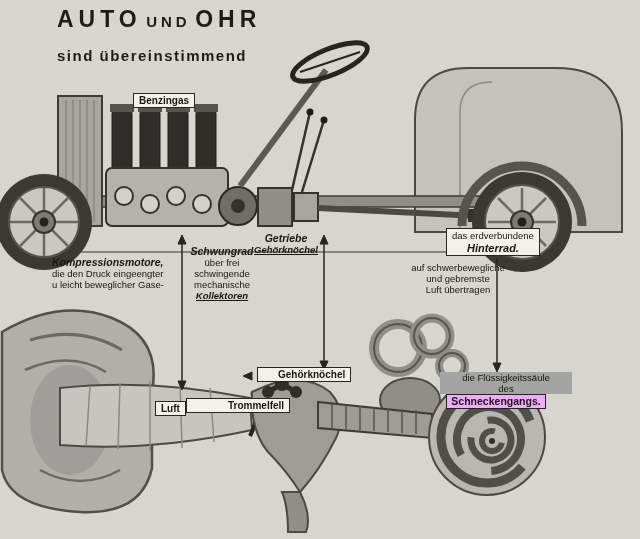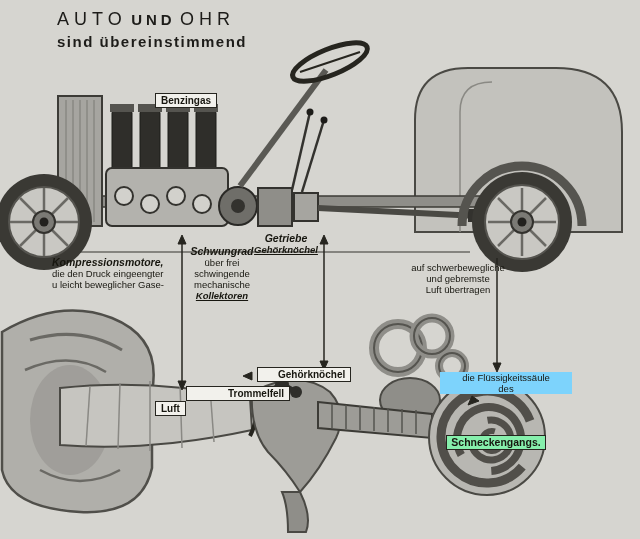--- a/index.html
+++ b/index.html
@@ -2,38 +2,38 @@
 <html><head>
 <meta charset="utf-8">
 <style>
   html,body{margin:0;padding:0;}
   body{font-family:"Liberation Sans", sans-serif; background:#b9b8b3;}
   .stage{position:relative;width:640px;height:539px;background:#d6d5d0;overflow:hidden;}
   .stage svg{position:absolute;left:0;top:0;}
 
   
   .title{position:absolute;left:57px;top:8px;color:#1d1c19;line-height:22px;}
-  .t-big{font-size:18px;font-weight:400;letter-spacing:5px;}
+  .t-big{font-size:23px;font-weight:700;letter-spacing:5px;}
   .t-mid{font-size:15px;font-weight:800;letter-spacing:4px;text-align:right;}
-  .t-sub{font-size:15px;font-weight:800;letter-spacing:1.5px;margin-top:0px;}
+  .t-sub{font-size:15px;font-weight:800;letter-spacing:1.5px;margin-top:12px;}
 
   
   .label-box{position:absolute;background:#f2f1ec;border:1px solid #26251f;
     padding:0 5px;font-weight:bold;font-size:10px;line-height:13px;color:#17160f;
     white-space:nowrap;z-index:5;}
 
   
   .note{position:absolute;font-size:9.5px;line-height:11px;color:#17160f;z-index:5;}
   .note .heading{display:block;font-weight:bold;font-style:italic;font-size:10.5px;line-height:12px;}
   .note .lines{white-space:pre-line;display:block;}
   .note .emph{display:block;font-weight:bold;font-style:italic;text-decoration:underline;}
   .center{text-align:center;}
-  .boxed2{display:inline-block;background:#86efac;border:1px solid #26251f;
-    padding:0 4px;font-weight:bold;font-size:10.5px;line-height:13px;margin-top:41px;}
-  .shim{display:inline-block;background:#7dd3fc;padding:0 19px;margin-left:20px;}
+  .boxed2{display:inline-block;background:#f0abfc;border:1px solid #26251f;
+    padding:0 4px;font-weight:bold;font-size:10.5px;line-height:13px;}
+  .shim{display:inline-block;background:#a3a3a3;padding:0 19px;margin-left:20px;}
   .two-line-box{text-align:center;}
   .two-line-box .l2{display:block;font-weight:bold;font-style:italic;font-size:11px;}
 </style>
 </head>
 <body>
 
 <div class="stage">
 
   <svg width="640" height="539" viewBox="0 0 640 539">
 
@@ -218,51 +218,55 @@
     </g>
   </svg>
 
   <div class="title">
     <span class="t-big">AUTO</span>
     <span class="t-mid">UND</span>
     <span class="t-big">OHR</span>
     <div class="t-sub">sind übereinstimmend</div>
   </div>
 
-  <div class="label-box" style="left:133px;top:93px;margin-left:22px;">Benzingas</div>
+  <div class="label-box" style="left:133px;top:93px;">Benzingas</div>
 
   <div class="note" style="left:52px;top:256px;width:132px;">
     <span class="heading">Kompressionsmotore,</span>
     <span class="lines">die den Druck eingeengter
 u leicht beweglicher Gase-</span>
   </div>
 
   <div class="note center" style="left:186px;top:245px;width:72px;">
     <span class="heading">Schwungrad</span>
     <span class="lines">über frei
 schwingende
 mechanische</span>
     <span class="emph">Kollektoren</span>
   </div>
 
   <div class="note center" style="left:250px;top:232px;width:72px;">
     <span class="heading">Getriebe</span>
     <span class="emph">Gehörknöchel</span>
   </div>
 
+  <div class="label-box two-line-box" style="left:446px;top:228px;">
+    <span style="font-weight:normal;font-size:9.5px;">das erdverbundene</span>
+    <span class="l2">Hinterrad.</span>
+  </div>
 
   <div class="note center" style="left:398px;top:262px;width:120px;">
     <span class="lines">auf schwerbewegliche
 und gebremste
 Luft übertragen</span>
   </div>
 
   <div class="label-box" style="left:257px;top:367px;padding-left:20px;">Gehörknöchel</div>
 
-  <div class="label-box" style="left:186px;top:386px;padding-left:41px;">Trommelfell</div>
+  <div class="label-box" style="left:186px;top:398px;padding-left:41px;">Trommelfell</div>
 
   <div class="label-box" style="left:155px;top:401px;">Luft</div>
 
   <div class="note center" style="left:420px;top:372px;width:152px;">
     <span class="shim">die Flüssigkeitssäule des</span><br>
     <span class="boxed2">Schneckengangs.</span>
   </div>
 
 </div>
 

